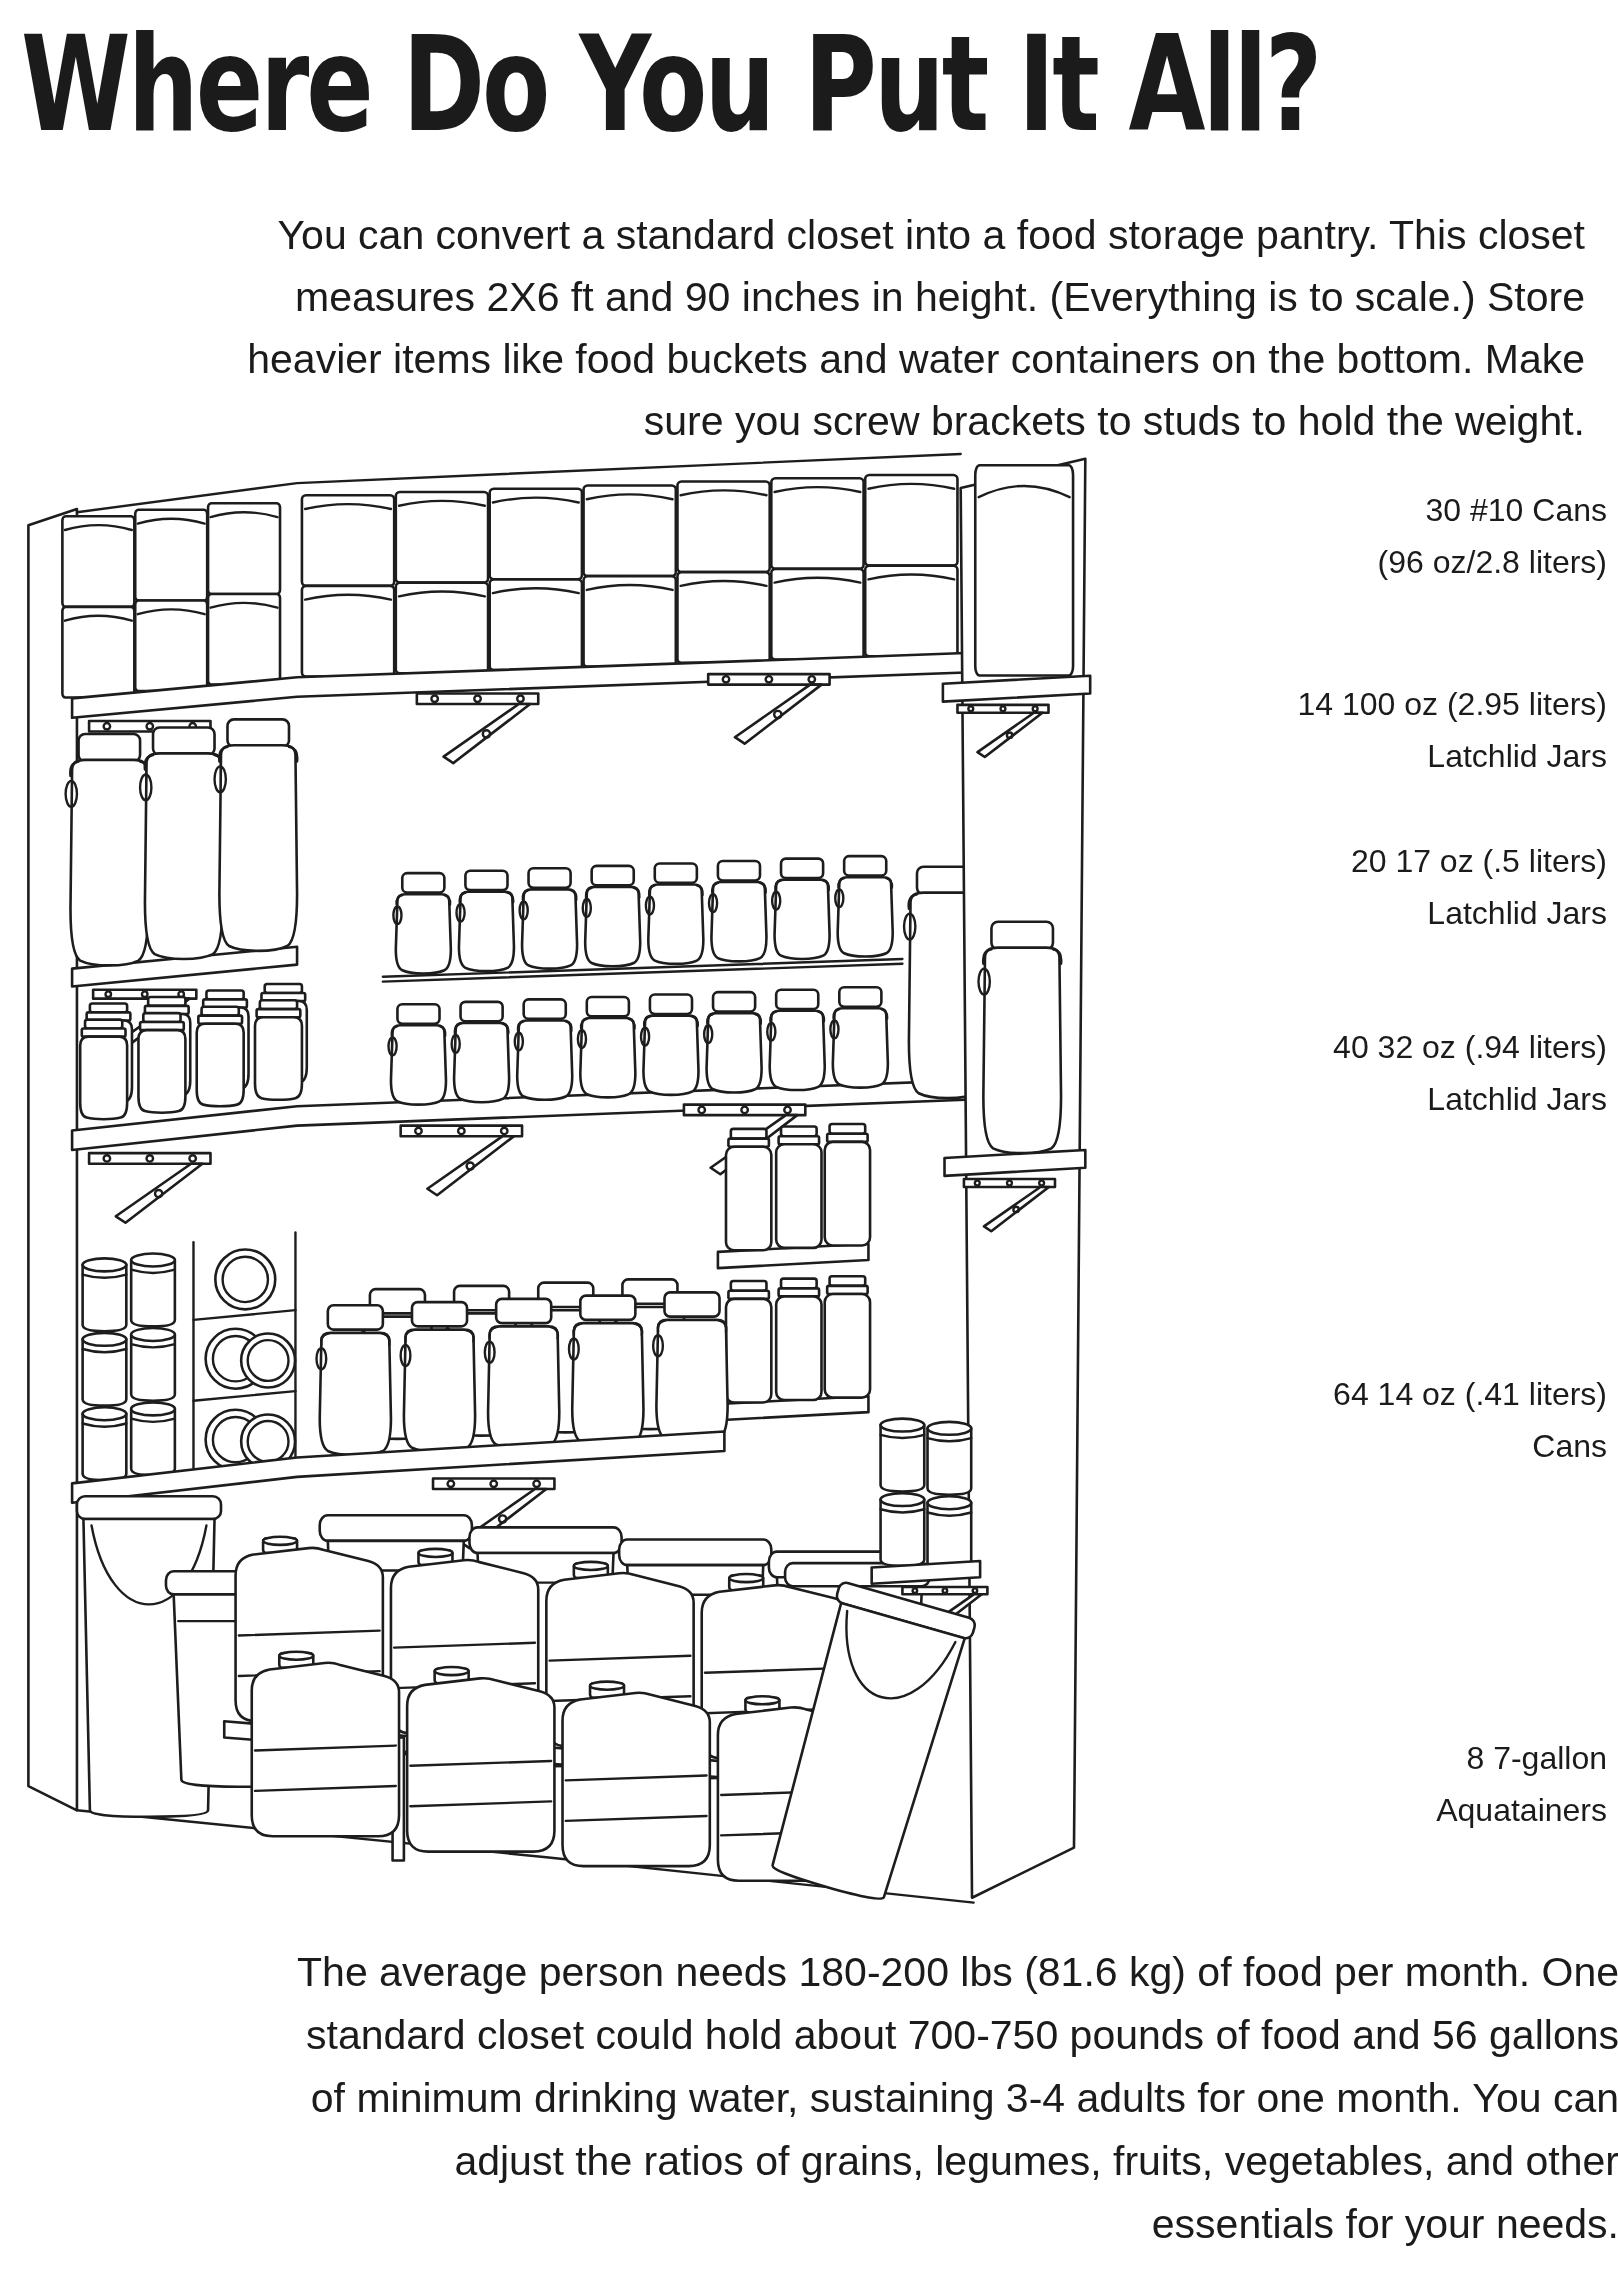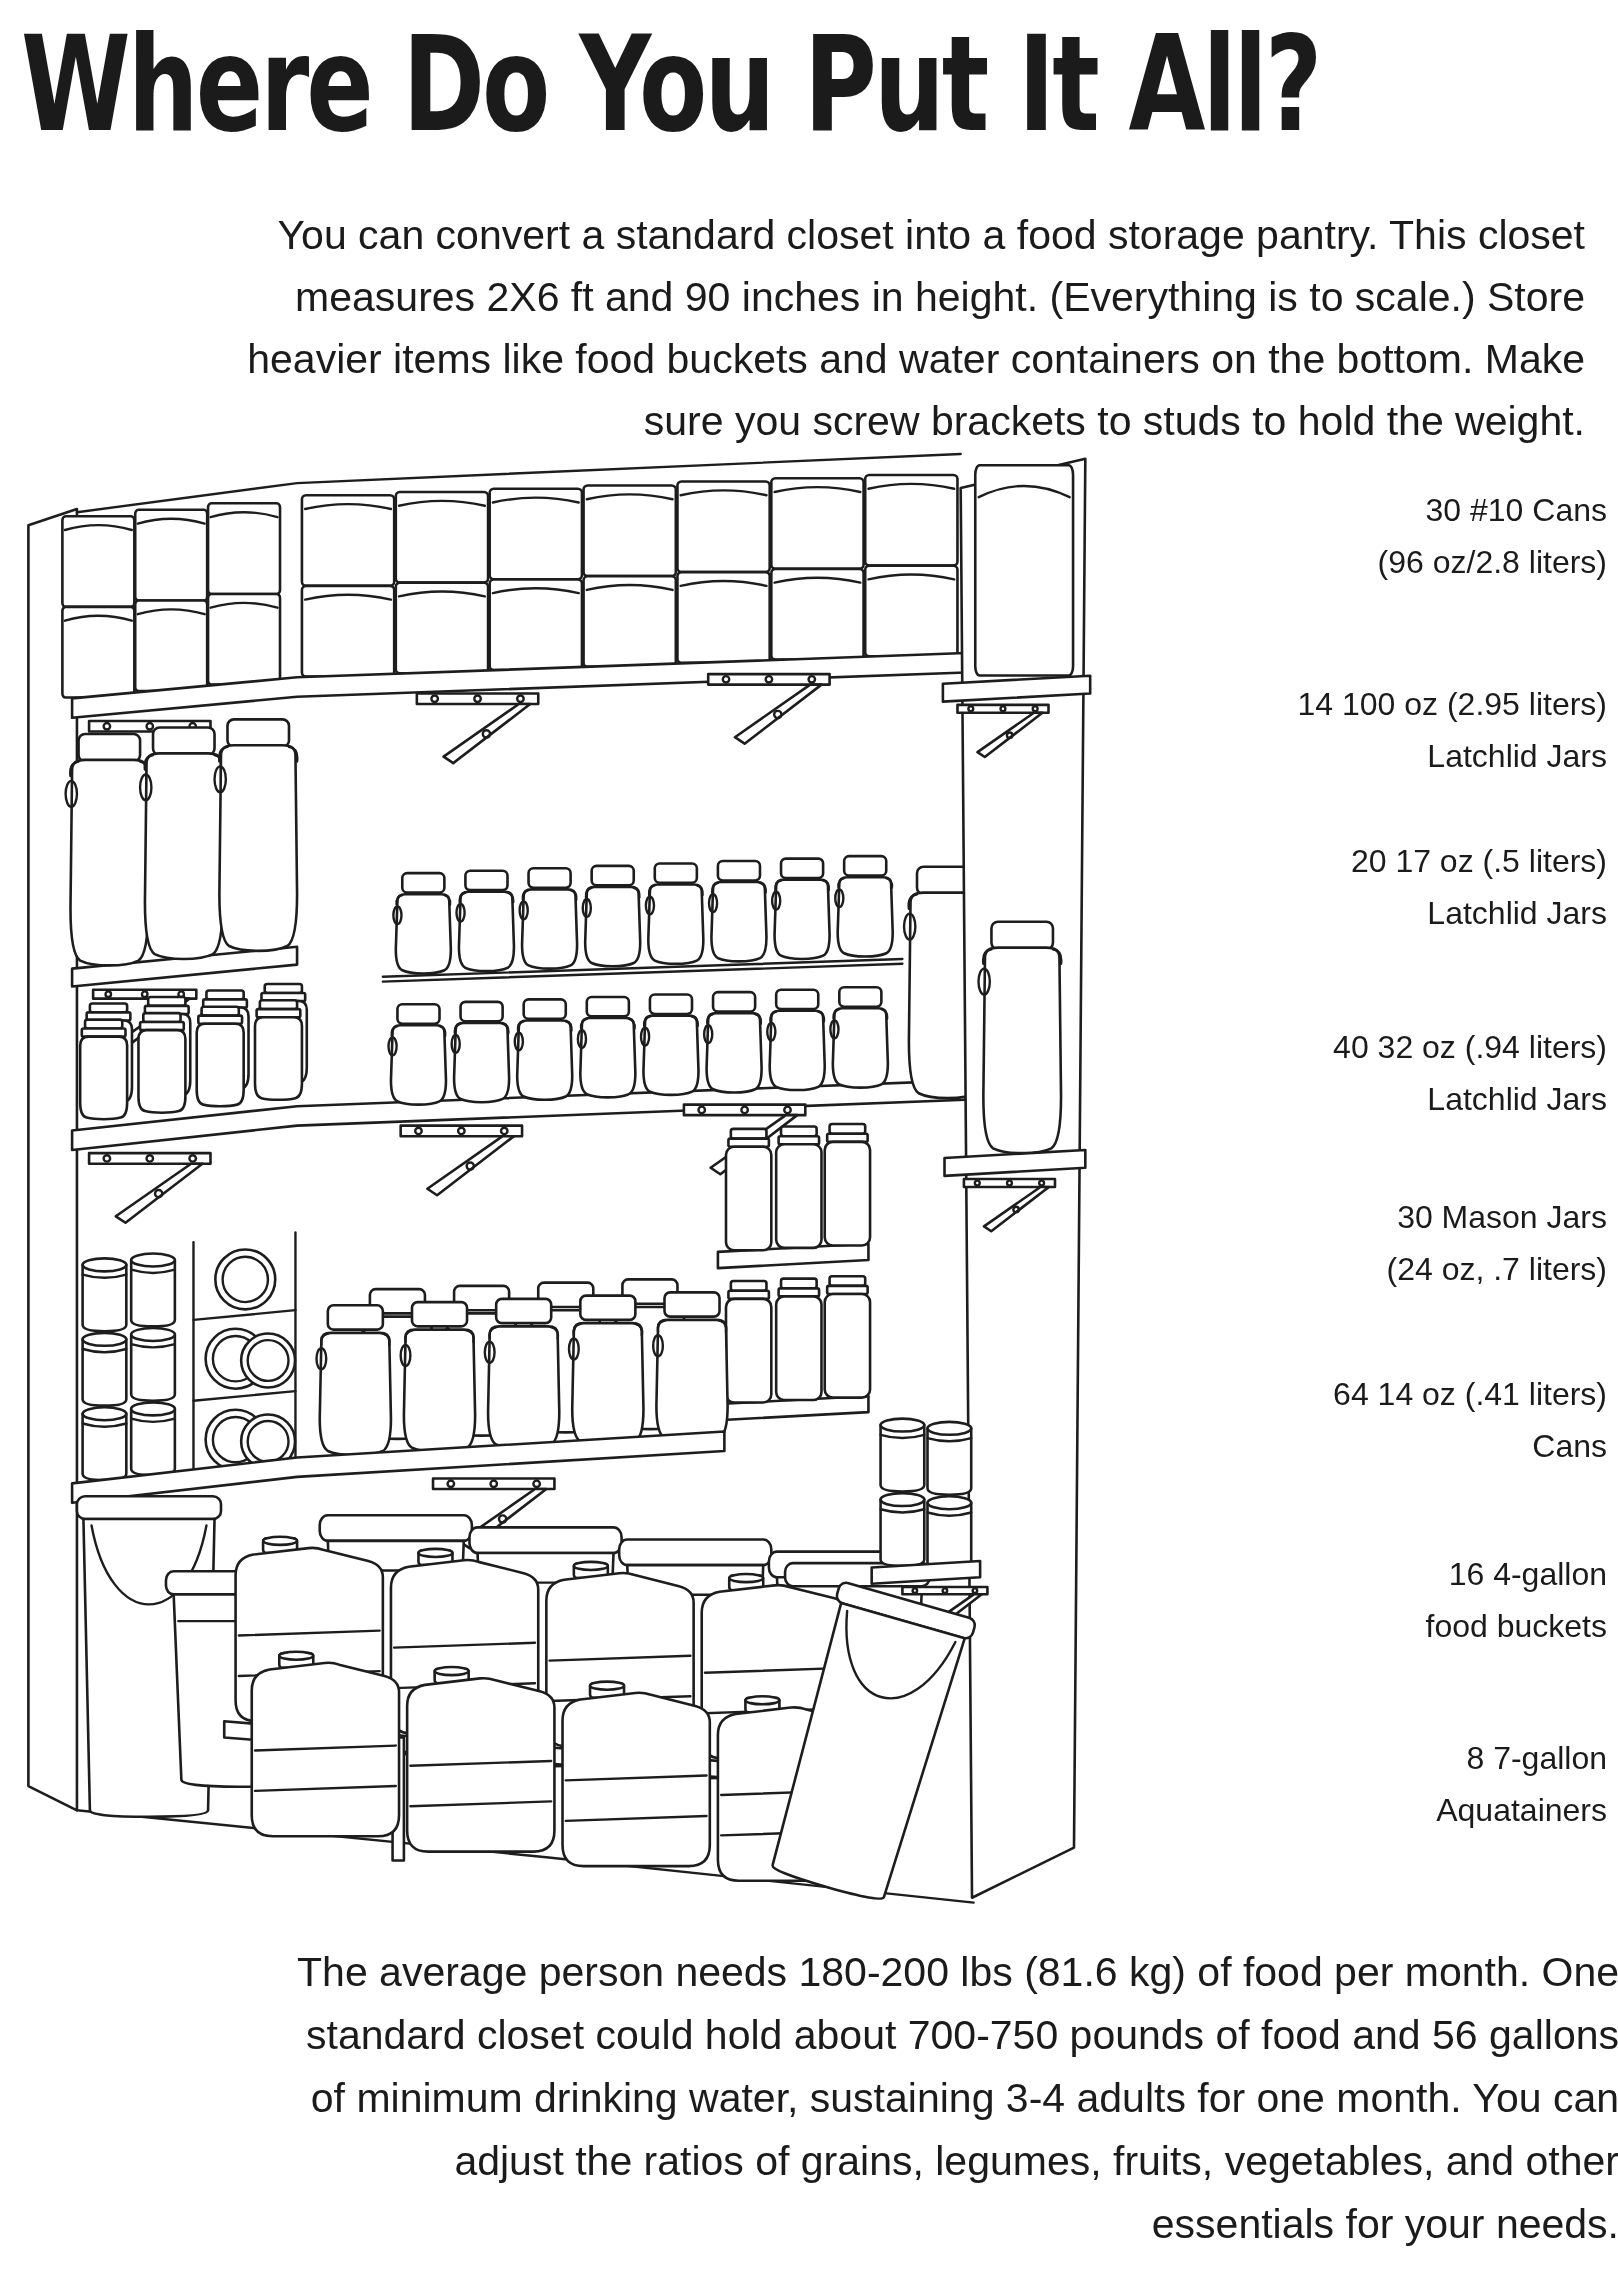--- a/index.html
+++ b/index.html
@@ -278,26 +278,22 @@
   </svg>
 
   <div class="label" style="top:484px"><span>30 #10 Cans
 (96 oz/2.8 liters)</span></div>
   <div class="label" style="top:678px"><span>14 100 oz (2.95 liters)
 Latchlid Jars</span></div>
   <div class="label" style="top:835px"><span>20 17 oz (.5 liters)
 Latchlid Jars</span></div>
   <div class="label" style="top:1021px"><span>40 32 oz (.94 liters)
 Latchlid Jars</span></div>
-  <div class="label" style="top:1191px"><span>30 Mason Jars
-(24 oz, .7 liters)</span></div>
   <div class="label" style="top:1368px"><span>64 14 oz (.41 liters)
 Cans</span></div>
-  <div class="label" style="top:1548px"><span>16 4-gallon
-food buckets</span></div>
   <div class="label" style="top:1732px"><span>8 7-gallon
 Aquatainers</span></div>
 
   <div id="footer-para" class="para">The average person needs 180-200 lbs (81.6 kg) of food per month. One
 standard closet could hold about 700-750 pounds of food and 56 gallons
 of minimum drinking water, sustaining 3-4 adults for one month. You can
 adjust the ratios of grains, legumes, fruits, vegetables, and other
 essentials for your needs.</div>
 
 </div>

